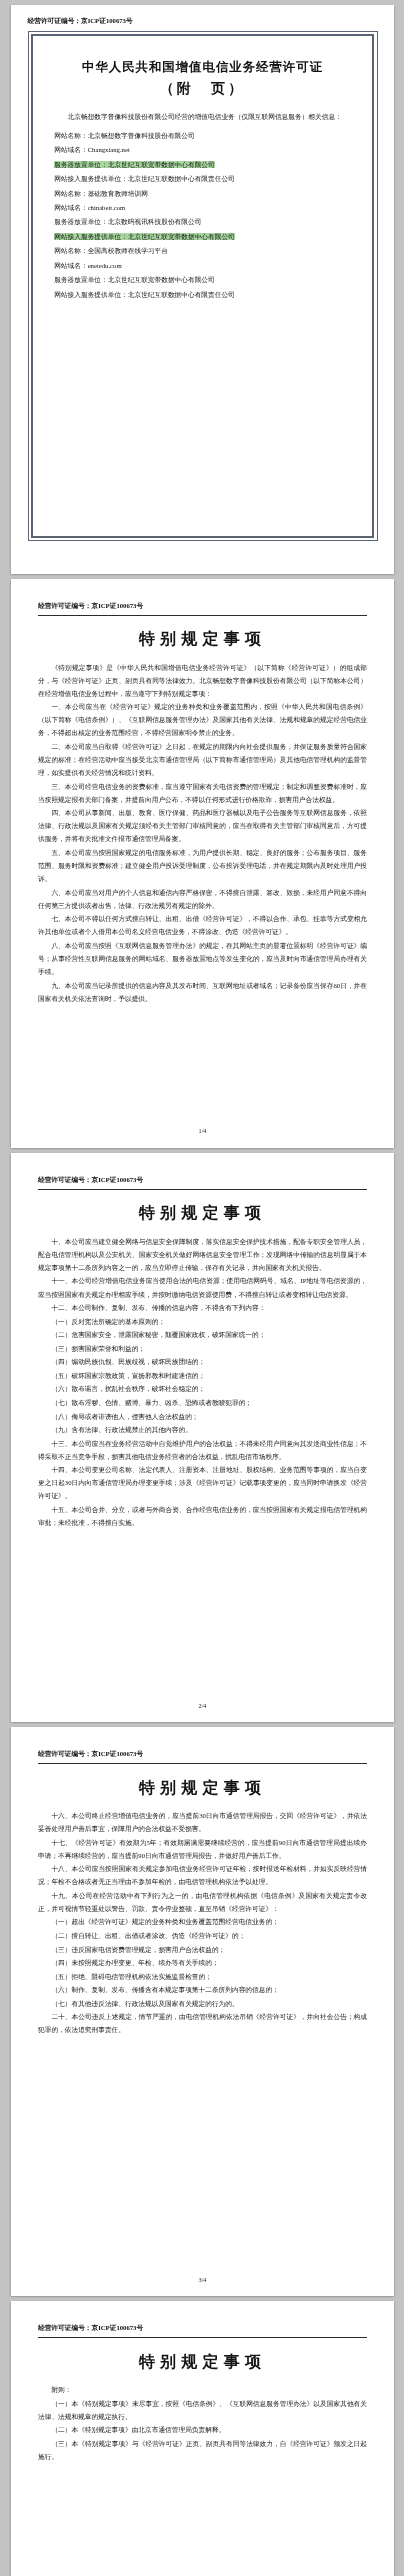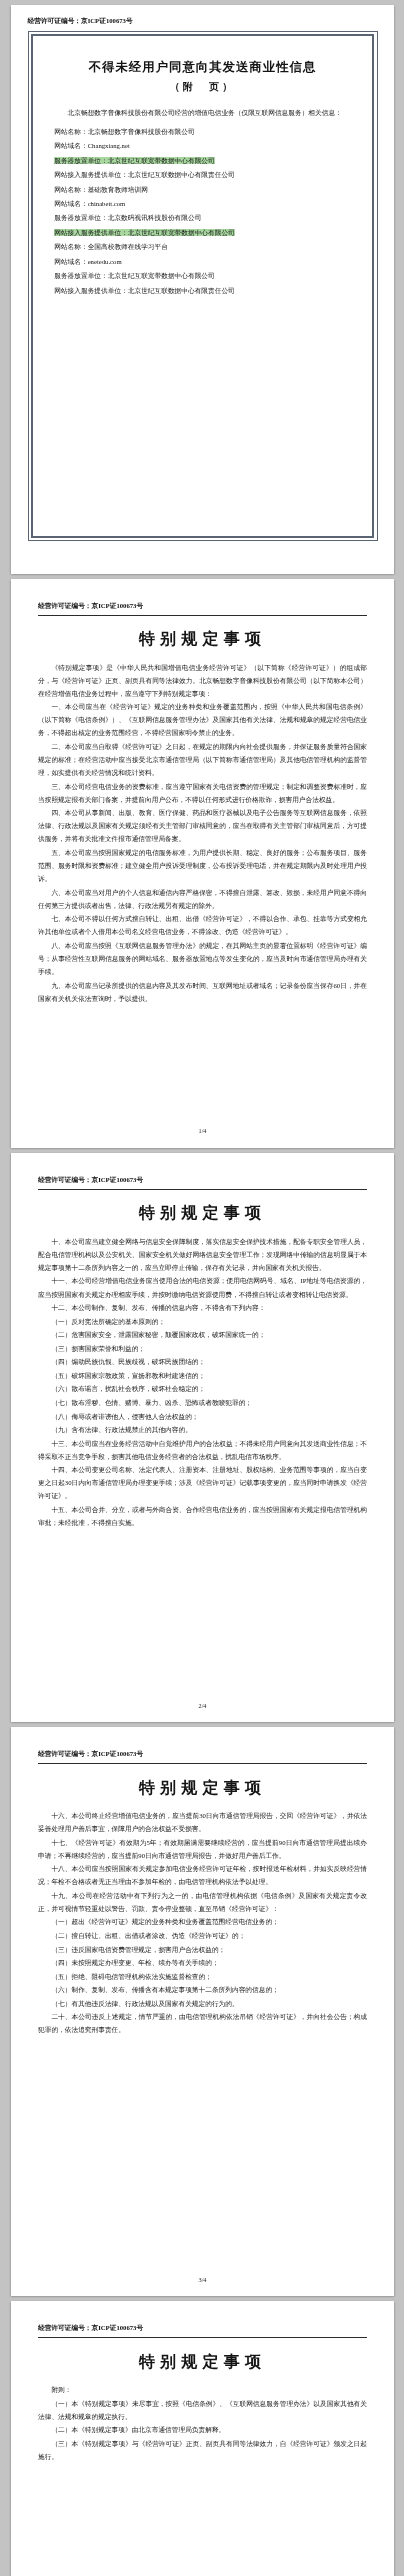--- a/index.html
+++ b/index.html
@@ -47,21 +47,21 @@
   }
   .cover-title {
     font-size: 12.4px;
     font-weight: bold;
     text-align: center;
     letter-spacing: 1px;
     margin: 5.2px 0 4.1px 0;
   }
   .cover-subtitle {
     text-align: center;
-    font-size: 10px;
+    font-size: 14px;
     font-weight: bold;
     letter-spacing: 3.1px;
     margin-bottom: 12.4px;
   }
   .cover-intro {
     font-size: 6.7px;
     line-height: 2;
     text-indent: 2em;
     text-align: justify;
     margin: 0 0 5.2px 0;
@@ -111,21 +111,21 @@
 <body>
 
 <div class="doc-stack">
 
   <section class="page cover">
     <div class="page-header">
       <span>经营许可证编号：</span><span>京ICP证100673号</span>
     </div>
     <div class="frame">
       <div class="frame-inner">
-        <h1 class="cover-title">不得未经用户同意向其发送商业性信息</h1>
+        <h1 class="cover-title">中华人民共和国增值电信业务经营许可证</h1>
         <div class="cover-subtitle">（附　页）</div>
         <p class="cover-intro">北京畅想数字音像科技股份有限公司经营的增值电信业务（仅限互联网信息服务）相关信息：</p>
         <div class="cover-rows">
 
             <div class="cover-row"><span class="row-text">网站名称：北京畅想数字音像科技股份有限公司</span></div>
 
             <div class="cover-row"><span class="row-text">网站域名：Changxiang.net</span></div>
 
             <div class="cover-row"><span class="row-text hl">服务器放置单位：北京世纪互联宽带数据中心有限公司</span></div>
 

